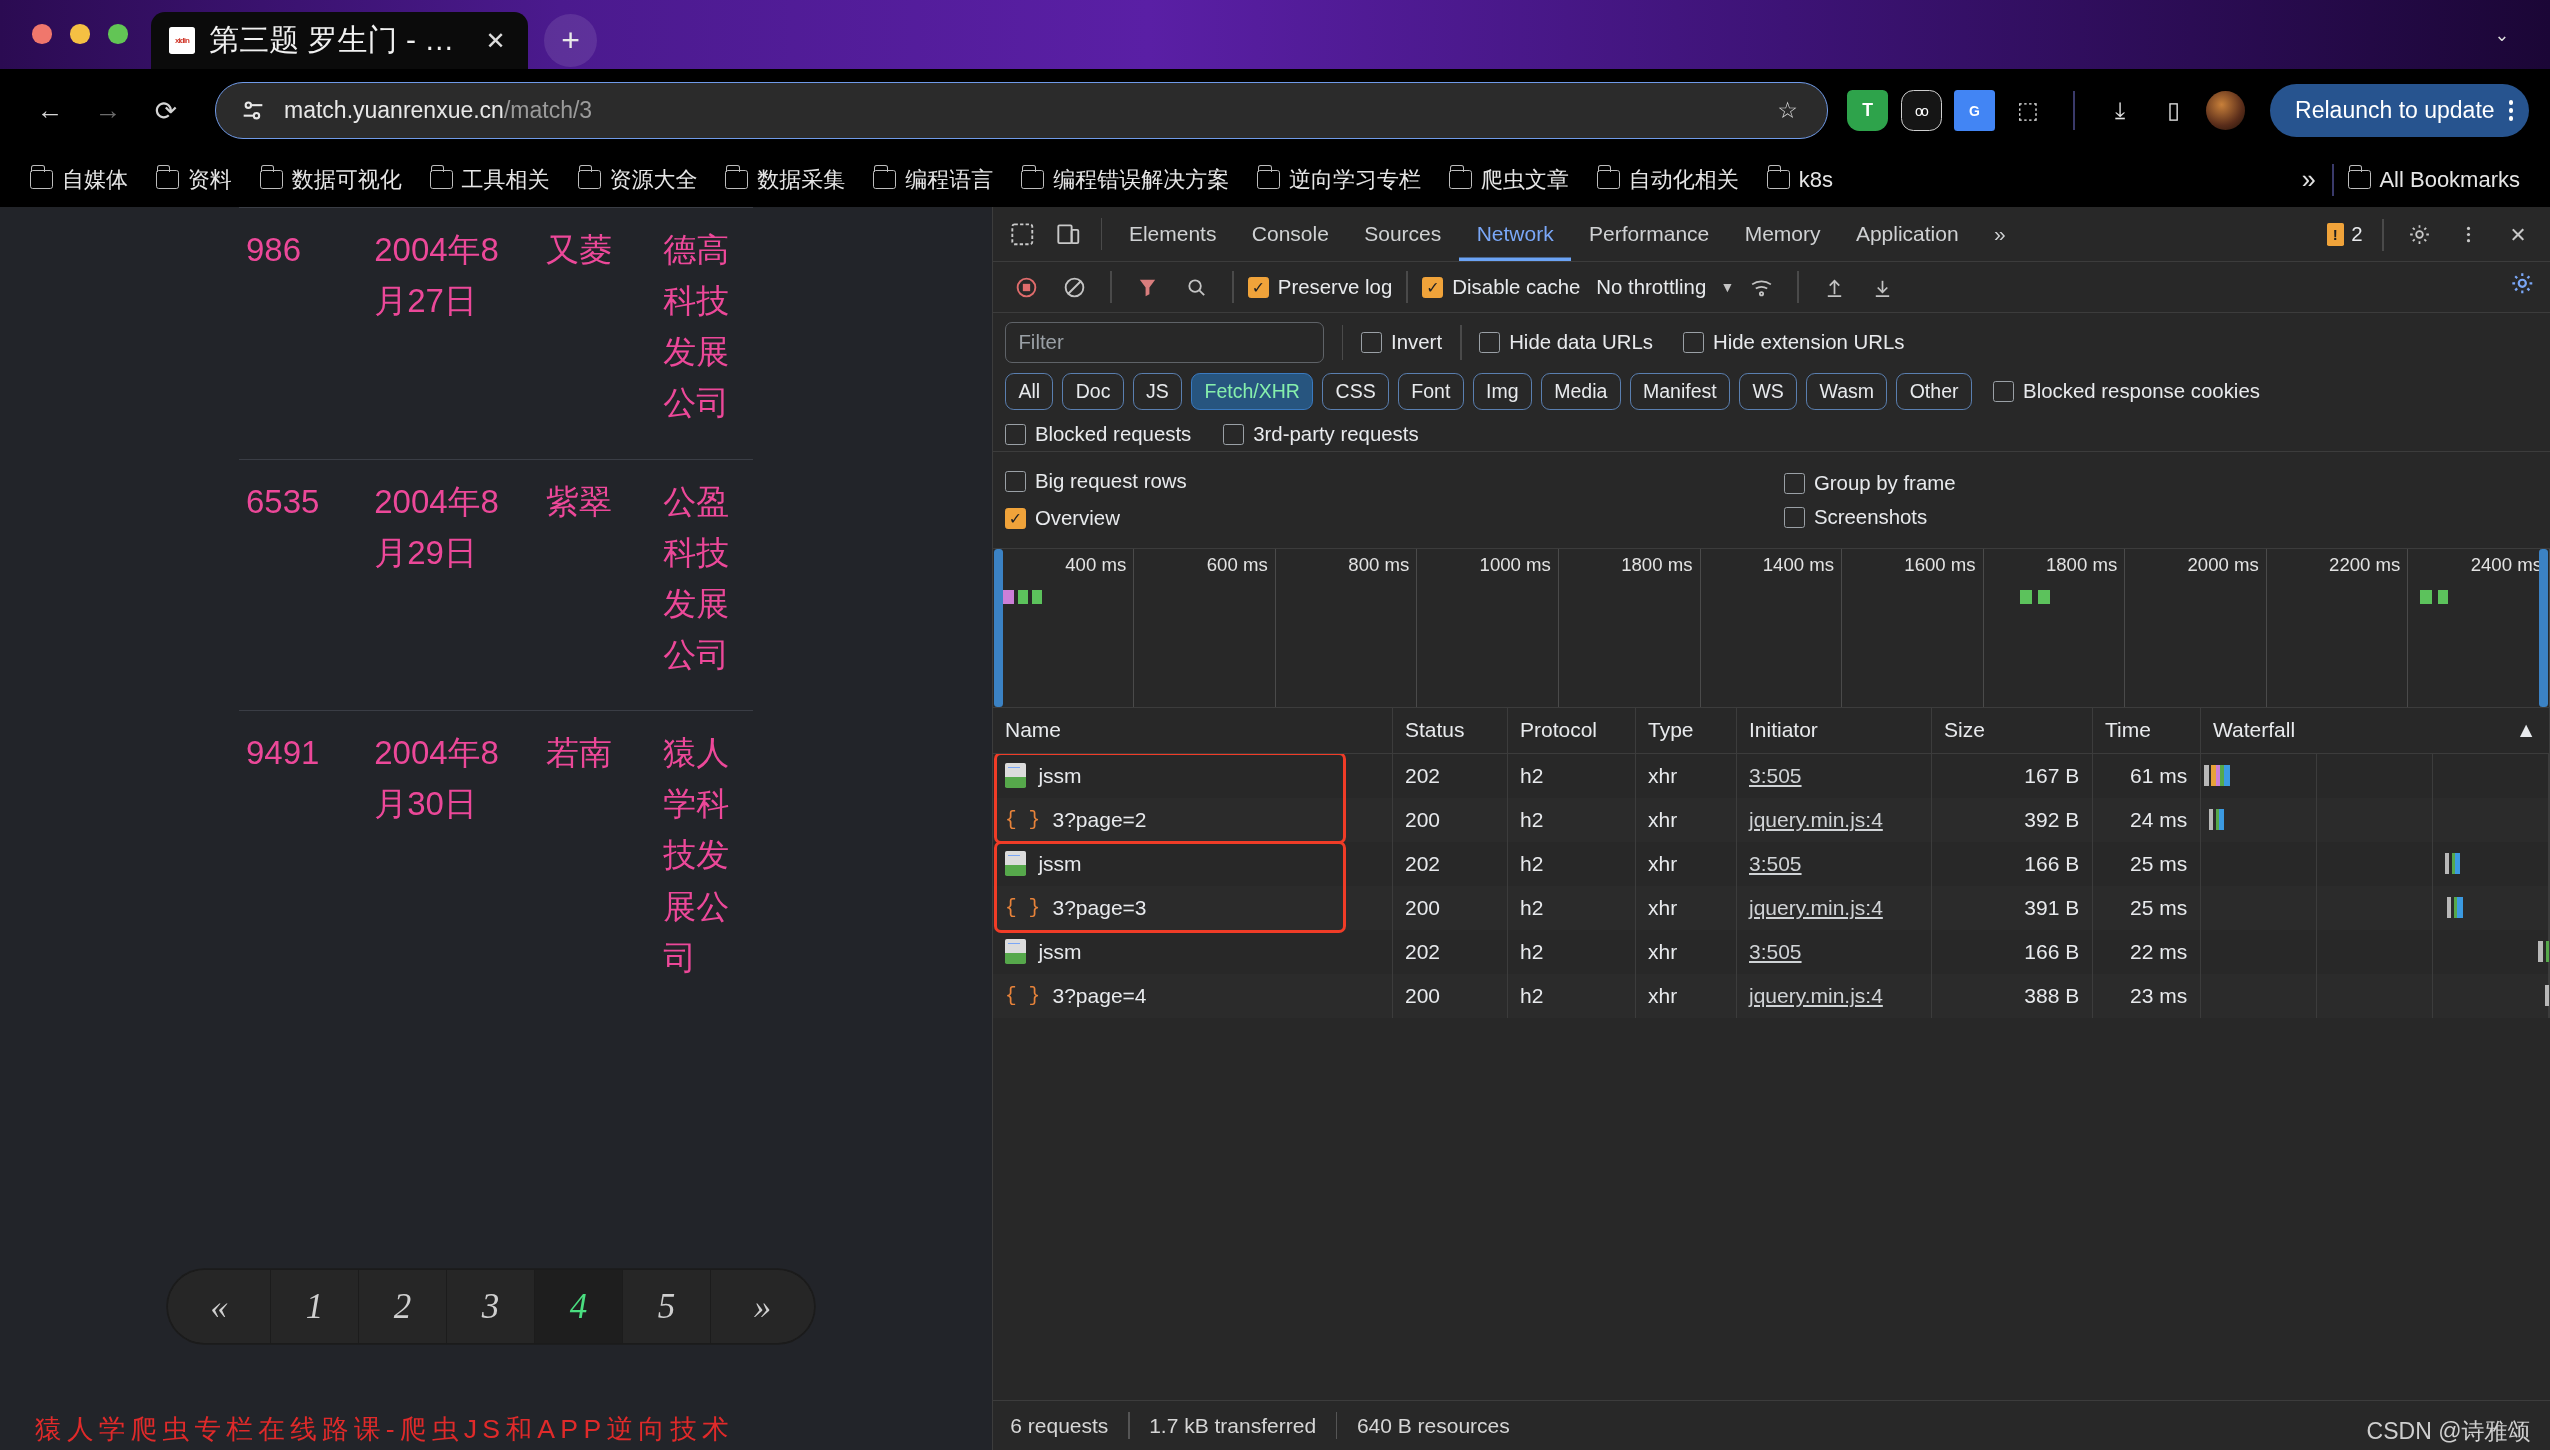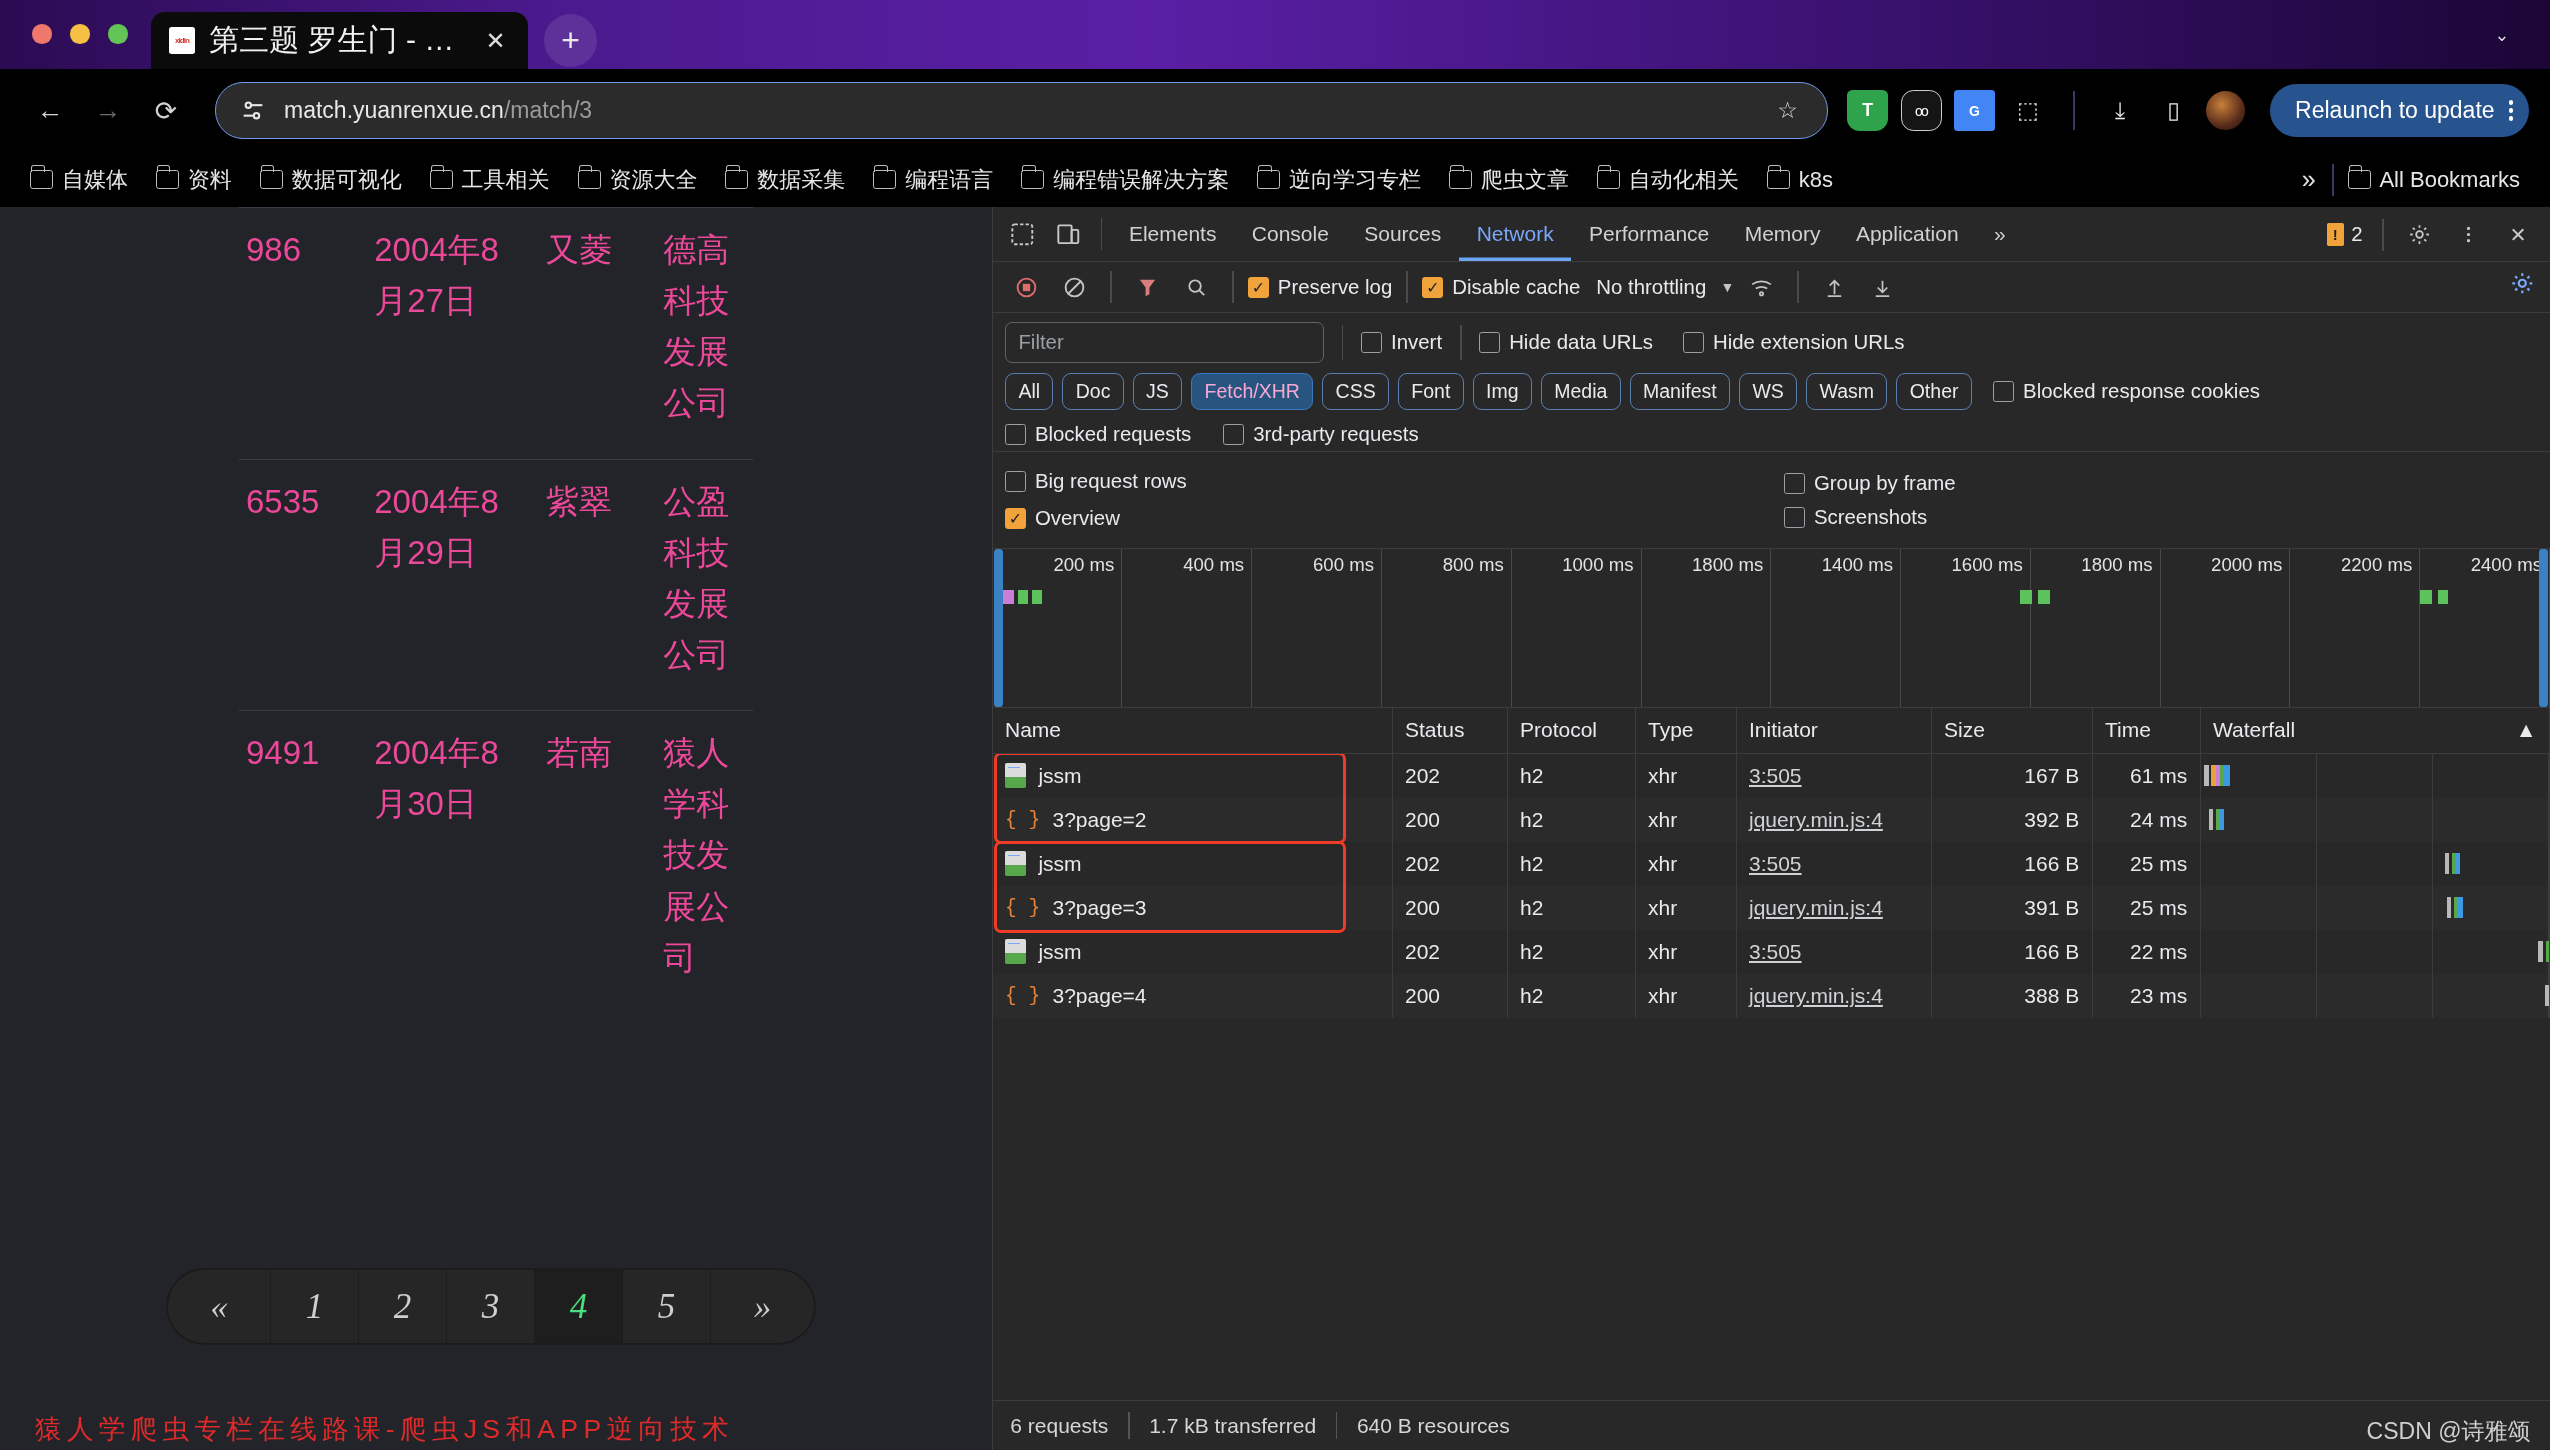--- a/index.html
+++ b/index.html
@@ -272,21 +272,21 @@
     font-family: "Liberation Sans", sans-serif;
   }
   .filter-input::placeholder { color: #9aa0a6; }
   .hsep { width: 1.8px; height: 35px; background: #4a4a4a; margin: 0 17.7px; }
   .filter-row2 { display: flex; align-items: center; gap: 8.9px; margin-top: 10.6px; flex-wrap: nowrap;}
   .chip {
     height: 37px; padding: 0 12.4px; border: 1.8px solid #5a7fb0;
     border-radius: 8.9px; display: flex; align-items: center;
     color: #e8eaed; font-size: 19.5px; cursor: pointer; white-space: nowrap;
   }
-  .chip.on { background: #27557f; border-color: #3a7ac0; color: #f9a8d4; }
+  .chip.on { background: #27557f; border-color: #3a7ac0; color: #86efac; }
   .filter-row3 { display: flex; align-items: center; gap: 32px; margin-top: 12.4px; }
 
   .dt-settings {
     border-bottom: 1.8px solid #3c3c3c; padding: 8.9px 12.4px; flex: 0 0 auto;
   }
   .srow { display: flex; align-items: center; margin: 8.9px 0; }
   .srow .left { width: 779px; }
 
   .overview {
     height: 159px; position: relative; flex: 0 0 auto;
@@ -714,23 +714,20 @@
           <label class="cbx">
             <span class="box"></span>
             <span>Screenshots</span>
           </label>
         </div>
       </div>
 
       <div class="overview">
         <div class="ov-ruler">
           <div class="ov-cell">
-              <span class="ov-label">200 ms</span>
-            </div>
-          <div class="ov-cell">
               <span class="ov-label">400 ms</span>
             </div>
           <div class="ov-cell">
               <span class="ov-label">600 ms</span>
             </div>
           <div class="ov-cell">
               <span class="ov-label">800 ms</span>
             </div>
           <div class="ov-cell">
               <span class="ov-label">1000 ms</span>

